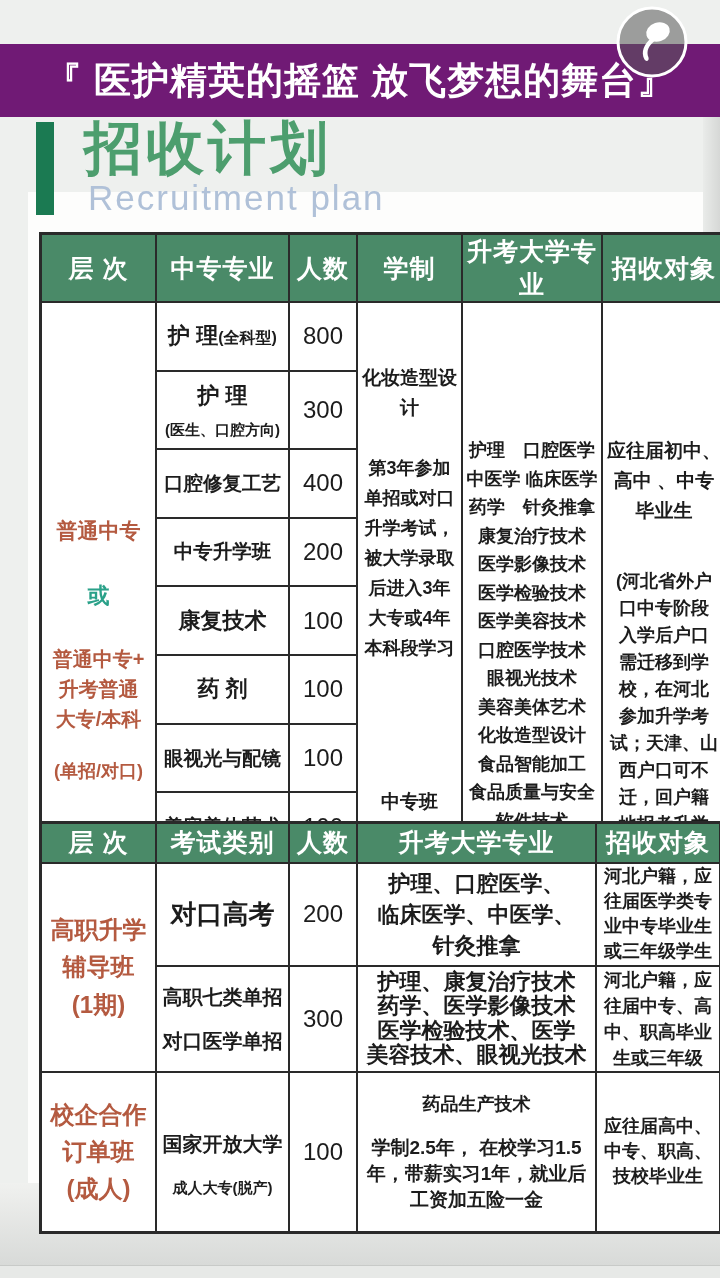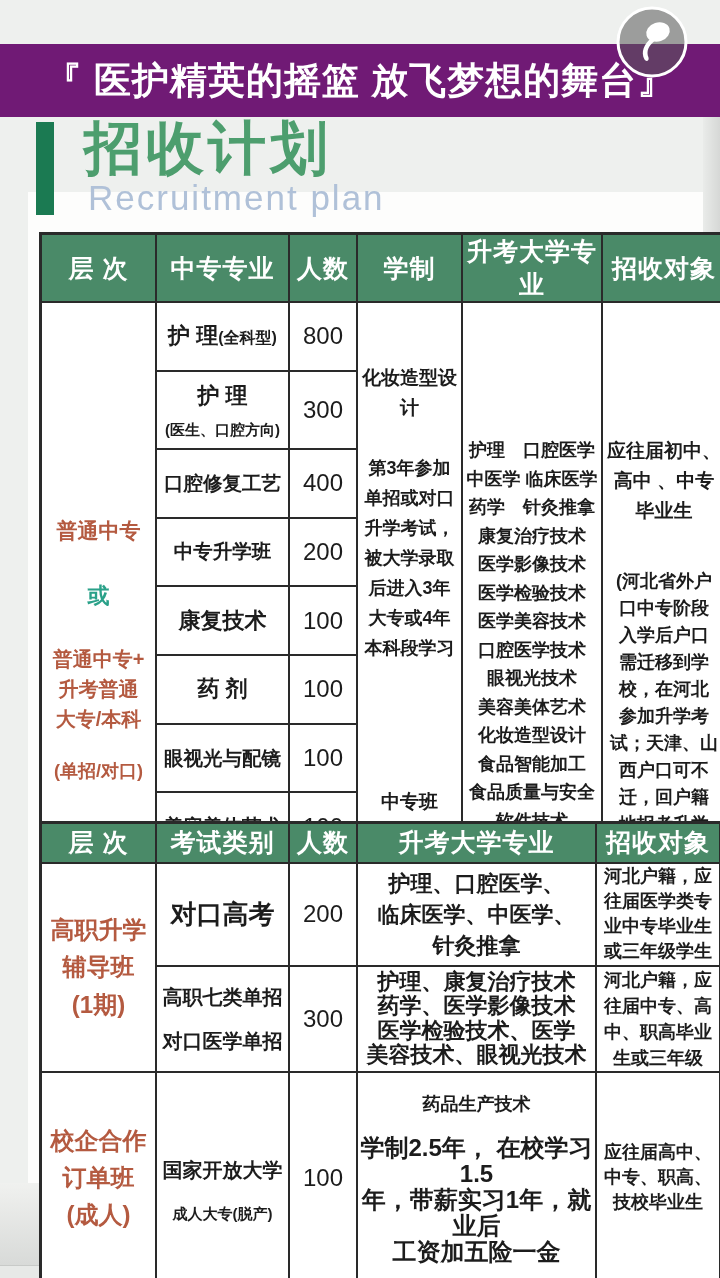--- a/index.html
+++ b/index.html
@@ -83,21 +83,21 @@
   .target .note{font-size:18px;font-weight:700;line-height:27px;}
   
   .t2-level{color:#b45a40;font-size:24px;font-weight:700;line-height:1.55;border-radius:15px;}
   .t2-exam1{font-size:26px;font-weight:700;}
   .t2-exam2{font-size:20px;font-weight:700;line-height:2.2;margin-top:21px;}
   .t2-exam3 .l1{font-size:20px;font-weight:700;line-height:1.5;margin-top:24px;}
   .t2-exam3 .l2{font-size:15px;font-weight:700;line-height:1.4;}
   .t2-majors{font-size:22px;font-weight:700;line-height:31px;}
   .t2-majors-r2{font-size:22px;font-weight:700;line-height:24.5px;margin-top:23px;}
   .t2-m3 .m3t{font-size:18px;font-weight:700;line-height:26px;}
-  .t2-m3 .m3b{font-size:24px;font-weight:700;line-height:26px;}
+  .t2-m3 .m3b{font-size:19px;font-weight:700;line-height:26px;}
   .t2-target{font-size:18px;font-weight:700;line-height:25px;}
   .t2-target-r2{font-size:18px;font-weight:700;line-height:26px;}
 </style>
 </head>
 <body>
 
 <div class="logo">
   <svg viewBox="0 0 74 74" width="74" height="74">
     <circle cx="37" cy="37" r="34" fill="rgba(90,90,90,0.55)" stroke="#ffffff" stroke-width="3"></circle>
     <ellipse cx="43" cy="27" rx="12" ry="9.5" fill="#ffffff" transform="rotate(-18 43 27)"></ellipse>

